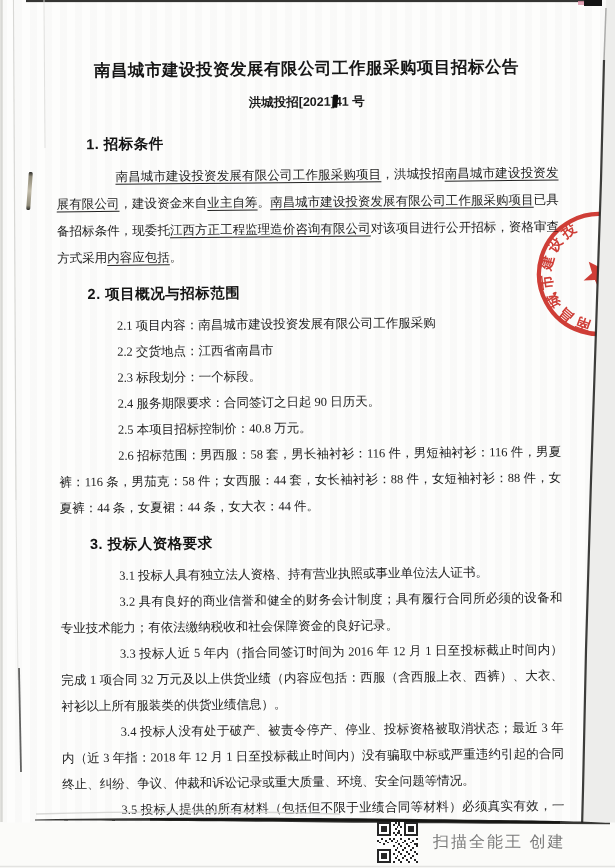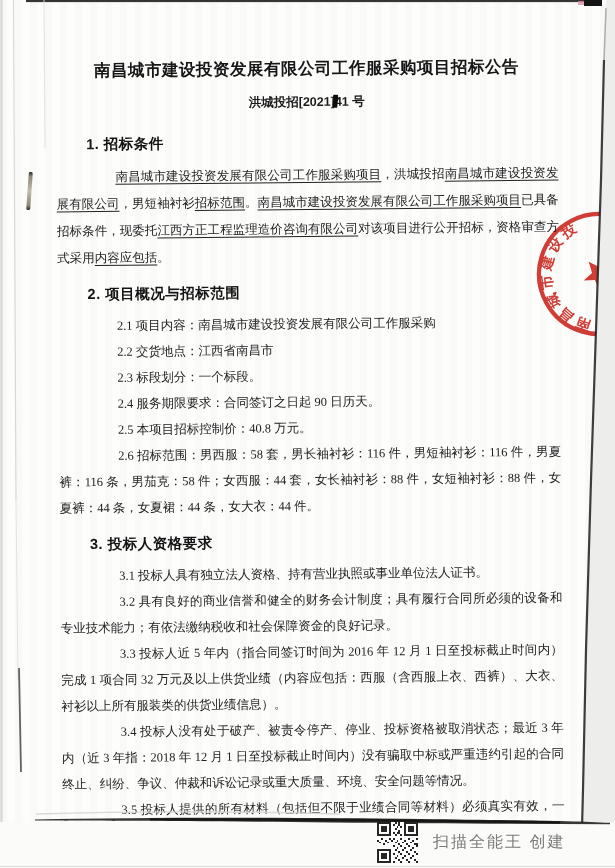--- a/index.html
+++ b/index.html
@@ -60,21 +60,21 @@
 <div class="page">
 
   <div class="content">
     <div class="doc-title">南昌城市建设投资发展有限公司工作服采购项目招标公告</div>
     <div class="doc-number">
       <span>洪城投招[2021]41 号</span>
       <span class="ink-smudge"></span>
     </div>
 
     <div class="sec-heading h1">1. 招标条件</div>
-    <p class="body-par"><span class="u">南昌城市建设投资发展有限公司工作服采购项目</span><span>，洪城投招</span><span class="u">南昌城市建设投资发展有限公司</span><span>，男短袖衬衫</span><span class="u">招标范围</span><span>。</span><span class="u">南昌城市建设投资发展有限公司工作服采购项目</span><span>已具备招标条件，现委托</span><span class="u">江西方正工程监理造价咨询有限公司</span><span>对该项目进行公开招标，资格审查方式采用</span><span class="u">内容应包括</span><span>。</span></p>
+    <p class="body-par"><span class="u">南昌城市建设投资发展有限公司工作服采购项目</span><span>，洪城投招</span><span class="u">南昌城市建设投资发展有限公司</span><span>，建设资金来自</span><span class="u">业主自筹</span><span>。</span><span class="u">南昌城市建设投资发展有限公司工作服采购项目</span><span>已具备招标条件，现委托</span><span class="u">江西方正工程监理造价咨询有限公司</span><span>对该项目进行公开招标，资格审查方式采用</span><span class="u">内容应包括</span><span>。</span></p>
 
     <div class="sec-heading h2">2. 项目概况与招标范围</div>
     <div class="clauses">
 
     <p class="clause">2.1 项目内容：南昌城市建设投资发展有限公司工作服采购</p>
         <p class="clause">2.2 交货地点：江西省南昌市</p>
         <p class="clause">2.3 标段划分：一个标段。</p>
         <p class="clause">2.4 服务期限要求：合同签订之日起 90 日历天。</p>
         <p class="clause">2.5 本项目招标控制价：40.8 万元。</p>
         <p class="clause">2.6 招标范围：男西服：58 套，男长袖衬衫：116 件，男短袖衬衫：116 件，男夏裤：116 条，男茄克：58 件；女西服：44 套，女长袖衬衫：88 件，女短袖衬衫：88 件，女夏裤：44 条，女夏裙：44 条，女大衣：44 件。</p>

